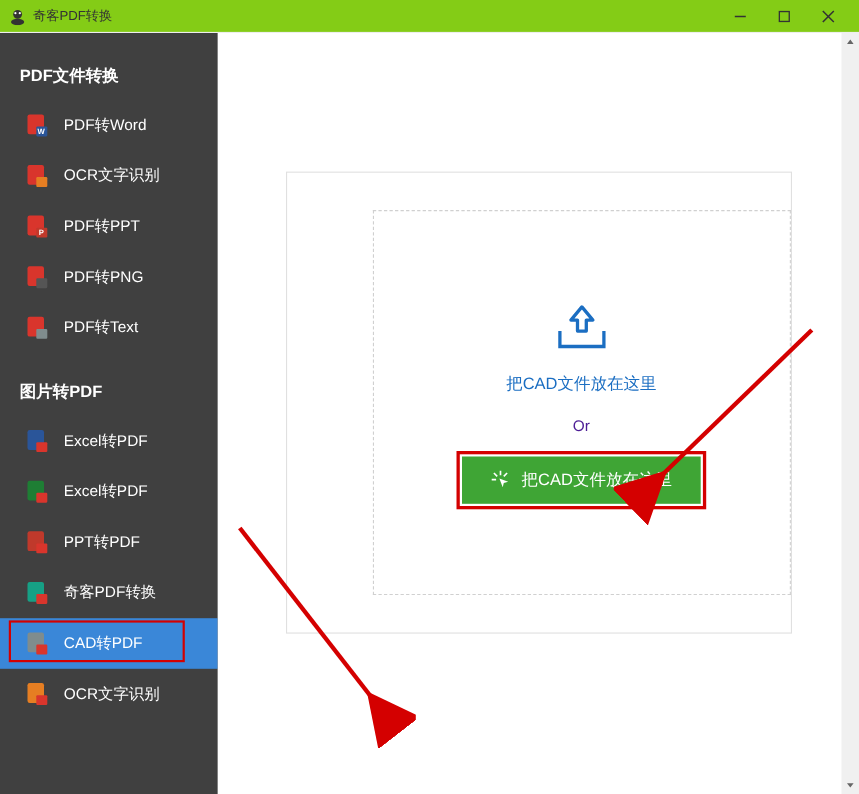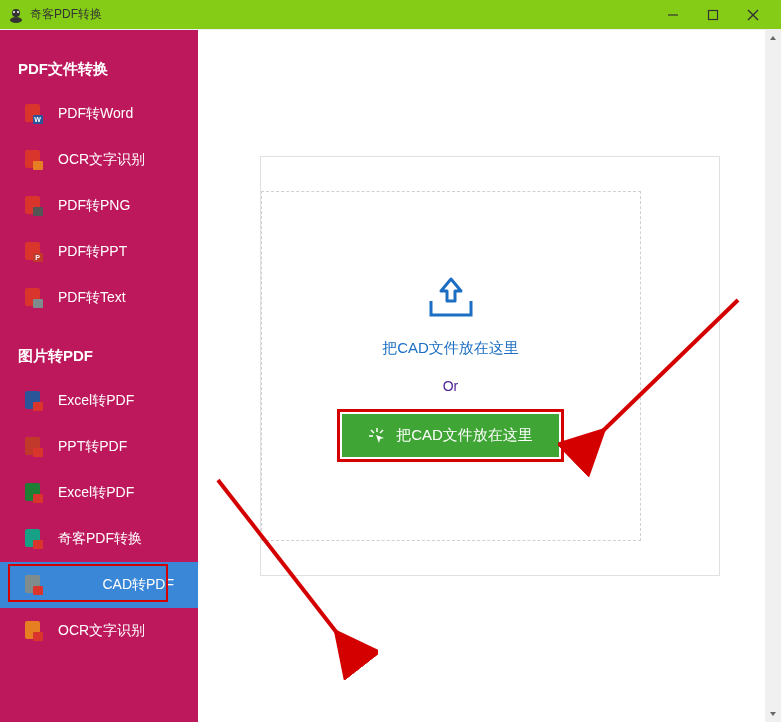--- a/index.html
+++ b/index.html
@@ -6,32 +6,32 @@
 body { font-family: "Microsoft YaHei", Arial, sans-serif; width: 781px; height: 722px; background: #fff; overflow: hidden; position: relative; }
 
 .titlebar { height: 30px; background: #84cc16; display: flex; align-items: center; padding: 0 8px; border-bottom: 1px solid #eee; }
 .titlebar .app-icon { width: 16px; height: 16px; margin-right: 6px; }
 .titlebar .title { font-size: 12px; color: #333; flex: 1; }
 .titlebar .ctrl { width: 40px; height: 30px; display: flex; align-items: center; justify-content: center; cursor: pointer; }
 .titlebar .ctrl svg { width: 12px; height: 12px; }
 
 .container { display: flex; height: 692px; }
 
-.sidebar { width: 198px; background: #be185d; color: #fff; height: 100%; overflow: hidden; padding-top: 20px; }
+.sidebar { width: 198px; background: #404040; color: #fff; height: 100%; overflow: hidden; padding-top: 20px; }
 .sidebar .group-title { font-size: 15px; font-weight: bold; padding: 10px 18px 12px; }
 .sidebar .item { display: flex; align-items: center; padding: 12px 24px; cursor: pointer; font-size: 14px; position: relative; }
-.sidebar .item.active { background: #3a87d8; justify-content: space-between; }
+.sidebar .item.active { background: #3a87d8; }
 .sidebar .item .file-icon { width: 20px; height: 22px; margin-right: 14px; flex-shrink: 0; }
 .sidebar .hl { position: absolute; border: 2px solid #d40000; pointer-events: none; }
 
 .main { flex: 1; background: #fff; display: flex; align-items: center; justify-content: center; position: relative; }
 .scrollbar-track { position: absolute; right: 0; top: 0; width: 16px; height: 100%; background: #f0f0f0; }
 .scrollbar-arrow { width: 16px; height: 16px; display: flex; align-items: center; justify-content: center; position: absolute; }
 
-.panel { width: 460px; height: 420px; border: 1px solid #e0e0e0; display: flex; align-items: center; justify-content: flex-start; margin-top: -20px; }
+.panel { width: 460px; height: 420px; border: 1px solid #e0e0e0; display: flex; align-items: center; justify-content: flex-end; margin-top: -20px; }
 .dropzone { width: 380px; height: 350px; border: 1px dashed #d0d0d0; display: flex; flex-direction: column; align-items: center; justify-content: center; }
 .upload-icon { color: #1b6ec2; margin-bottom: 16px; }
 .drop-label { color: #1b6ec2; font-size: 15px; margin-bottom: 20px; }
 .or-label { color: #4c1d95; font-size: 14px; margin-bottom: 20px; }
 .btn { background: #3fa535; color: #fff; border: none; padding: 12px 26px; font-size: 15px; cursor: pointer; display: flex; align-items: center; gap: 10px; outline: 3px solid #d40000; outline-offset: 2px; }
 .btn .spark { width: 18px; height: 18px; }
 
 .arrow-annotation { position: absolute; pointer-events: none; }
 
 .file-icon { display: inline-block; position: relative; }
@@ -83,62 +83,62 @@
     <div class="item">
       <span class="file-icon"><svg viewBox="0 0 20 22">
             <rect x="1" y="1" width="15" height="18" rx="2" fill="#d9352c"></rect>
             <rect x="9" y="12" width="10" height="9" rx="1" fill="#e67e22"></rect>
           </svg></span>
       <span>OCR文字识别</span>
     </div>
     <div class="item">
       <span class="file-icon"><svg viewBox="0 0 20 22">
             <rect x="1" y="1" width="15" height="18" rx="2" fill="#d9352c"></rect>
-            <rect x="9" y="12" width="10" height="9" rx="1" fill="#555"></rect>
-          </svg></span>
-      <span>PDF转PNG</span>
-    </div>
-    <div class="item">
-      <span class="file-icon"><svg viewBox="0 0 20 22">
-            <rect x="1" y="1" width="15" height="18" rx="2" fill="#d9352c"></rect>
             <rect x="9" y="12" width="10" height="9" rx="1" fill="#c0392b"></rect>
             <text x="13.5" y="19" font-size="7" fill="#fff" text-anchor="middle" font-weight="bold">P</text>
           </svg></span>
       <span>PDF转PPT</span>
     </div>
     <div class="item">
       <span class="file-icon"><svg viewBox="0 0 20 22">
             <rect x="1" y="1" width="15" height="18" rx="2" fill="#d9352c"></rect>
+            <rect x="9" y="12" width="10" height="9" rx="1" fill="#555"></rect>
+          </svg></span>
+      <span>PDF转PNG</span>
+    </div>
+    <div class="item">
+      <span class="file-icon"><svg viewBox="0 0 20 22">
+            <rect x="1" y="1" width="15" height="18" rx="2" fill="#d9352c"></rect>
             <rect x="9" y="12" width="10" height="9" rx="1" fill="#7f8c8d"></rect>
           </svg></span>
       <span>PDF转Text</span>
     </div>
 
     <div class="group-title" style="margin-top:16px">图片转PDF</div>
 
     <div class="item">
       <span class="file-icon"><svg viewBox="0 0 20 22">
             <rect x="1" y="1" width="15" height="18" rx="2" fill="#2a5599"></rect>
             <rect x="9" y="12" width="10" height="9" rx="1" fill="#d9352c"></rect>
           </svg></span>
       <span>Excel转PDF</span>
     </div>
     <div class="item">
       <span class="file-icon"><svg viewBox="0 0 20 22">
+            <rect x="1" y="1" width="15" height="18" rx="2" fill="#1e7e34"></rect>
+            <rect x="9" y="12" width="10" height="9" rx="1" fill="#d9352c"></rect>
+          </svg></span>
+      <span>Excel转PDF</span>
+    </div>
+    <div class="item">
+      <span class="file-icon"><svg viewBox="0 0 20 22">
             <rect x="1" y="1" width="15" height="18" rx="2" fill="#c0392b"></rect>
             <rect x="9" y="12" width="10" height="9" rx="1" fill="#d9352c"></rect>
           </svg></span>
       <span>PPT转PDF</span>
-    </div>
-    <div class="item">
-      <span class="file-icon"><svg viewBox="0 0 20 22">
-            <rect x="1" y="1" width="15" height="18" rx="2" fill="#1e7e34"></rect>
-            <rect x="9" y="12" width="10" height="9" rx="1" fill="#d9352c"></rect>
-          </svg></span>
-      <span>Excel转PDF</span>
     </div>
     <div class="item">
       <span class="file-icon"><svg viewBox="0 0 20 22">
             <rect x="1" y="1" width="15" height="18" rx="2" fill="#16a085"></rect>
             <rect x="9" y="12" width="10" height="9" rx="1" fill="#d9352c"></rect>
           </svg></span>
       <span>奇客PDF转换</span>
     </div>
     <div class="item active" style="position:relative">
       <span class="file-icon"><svg viewBox="0 0 20 22">

